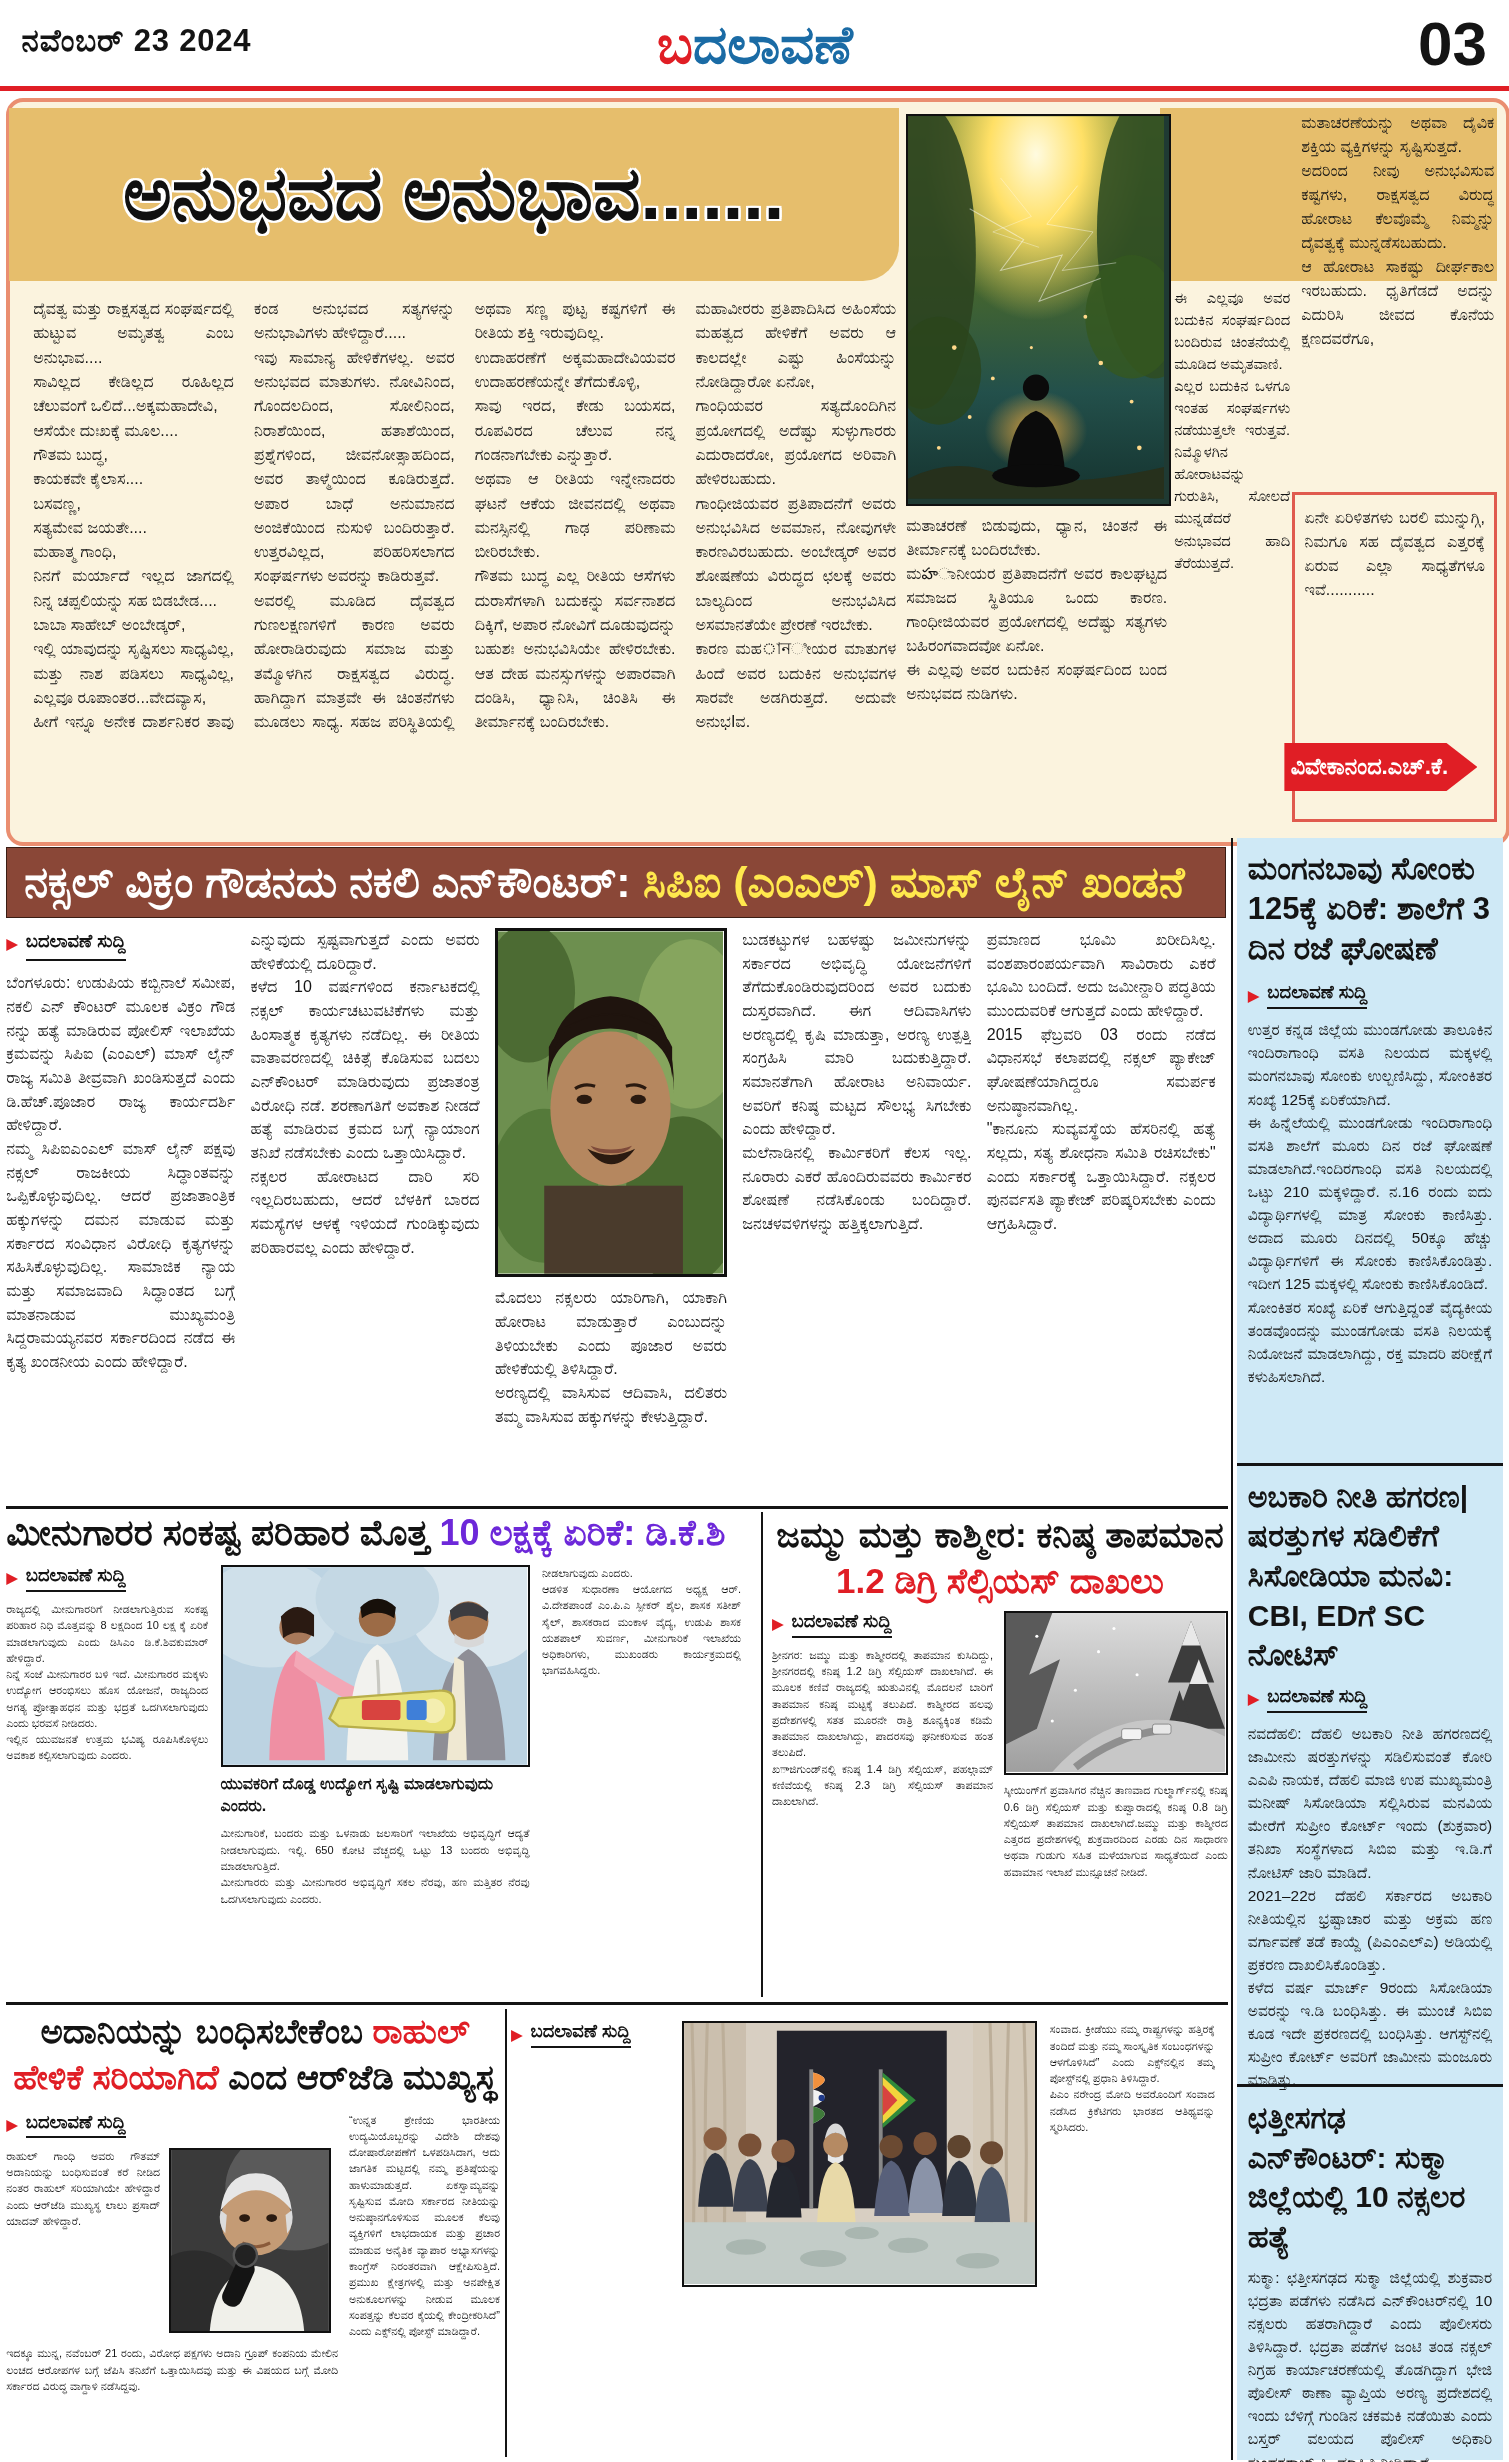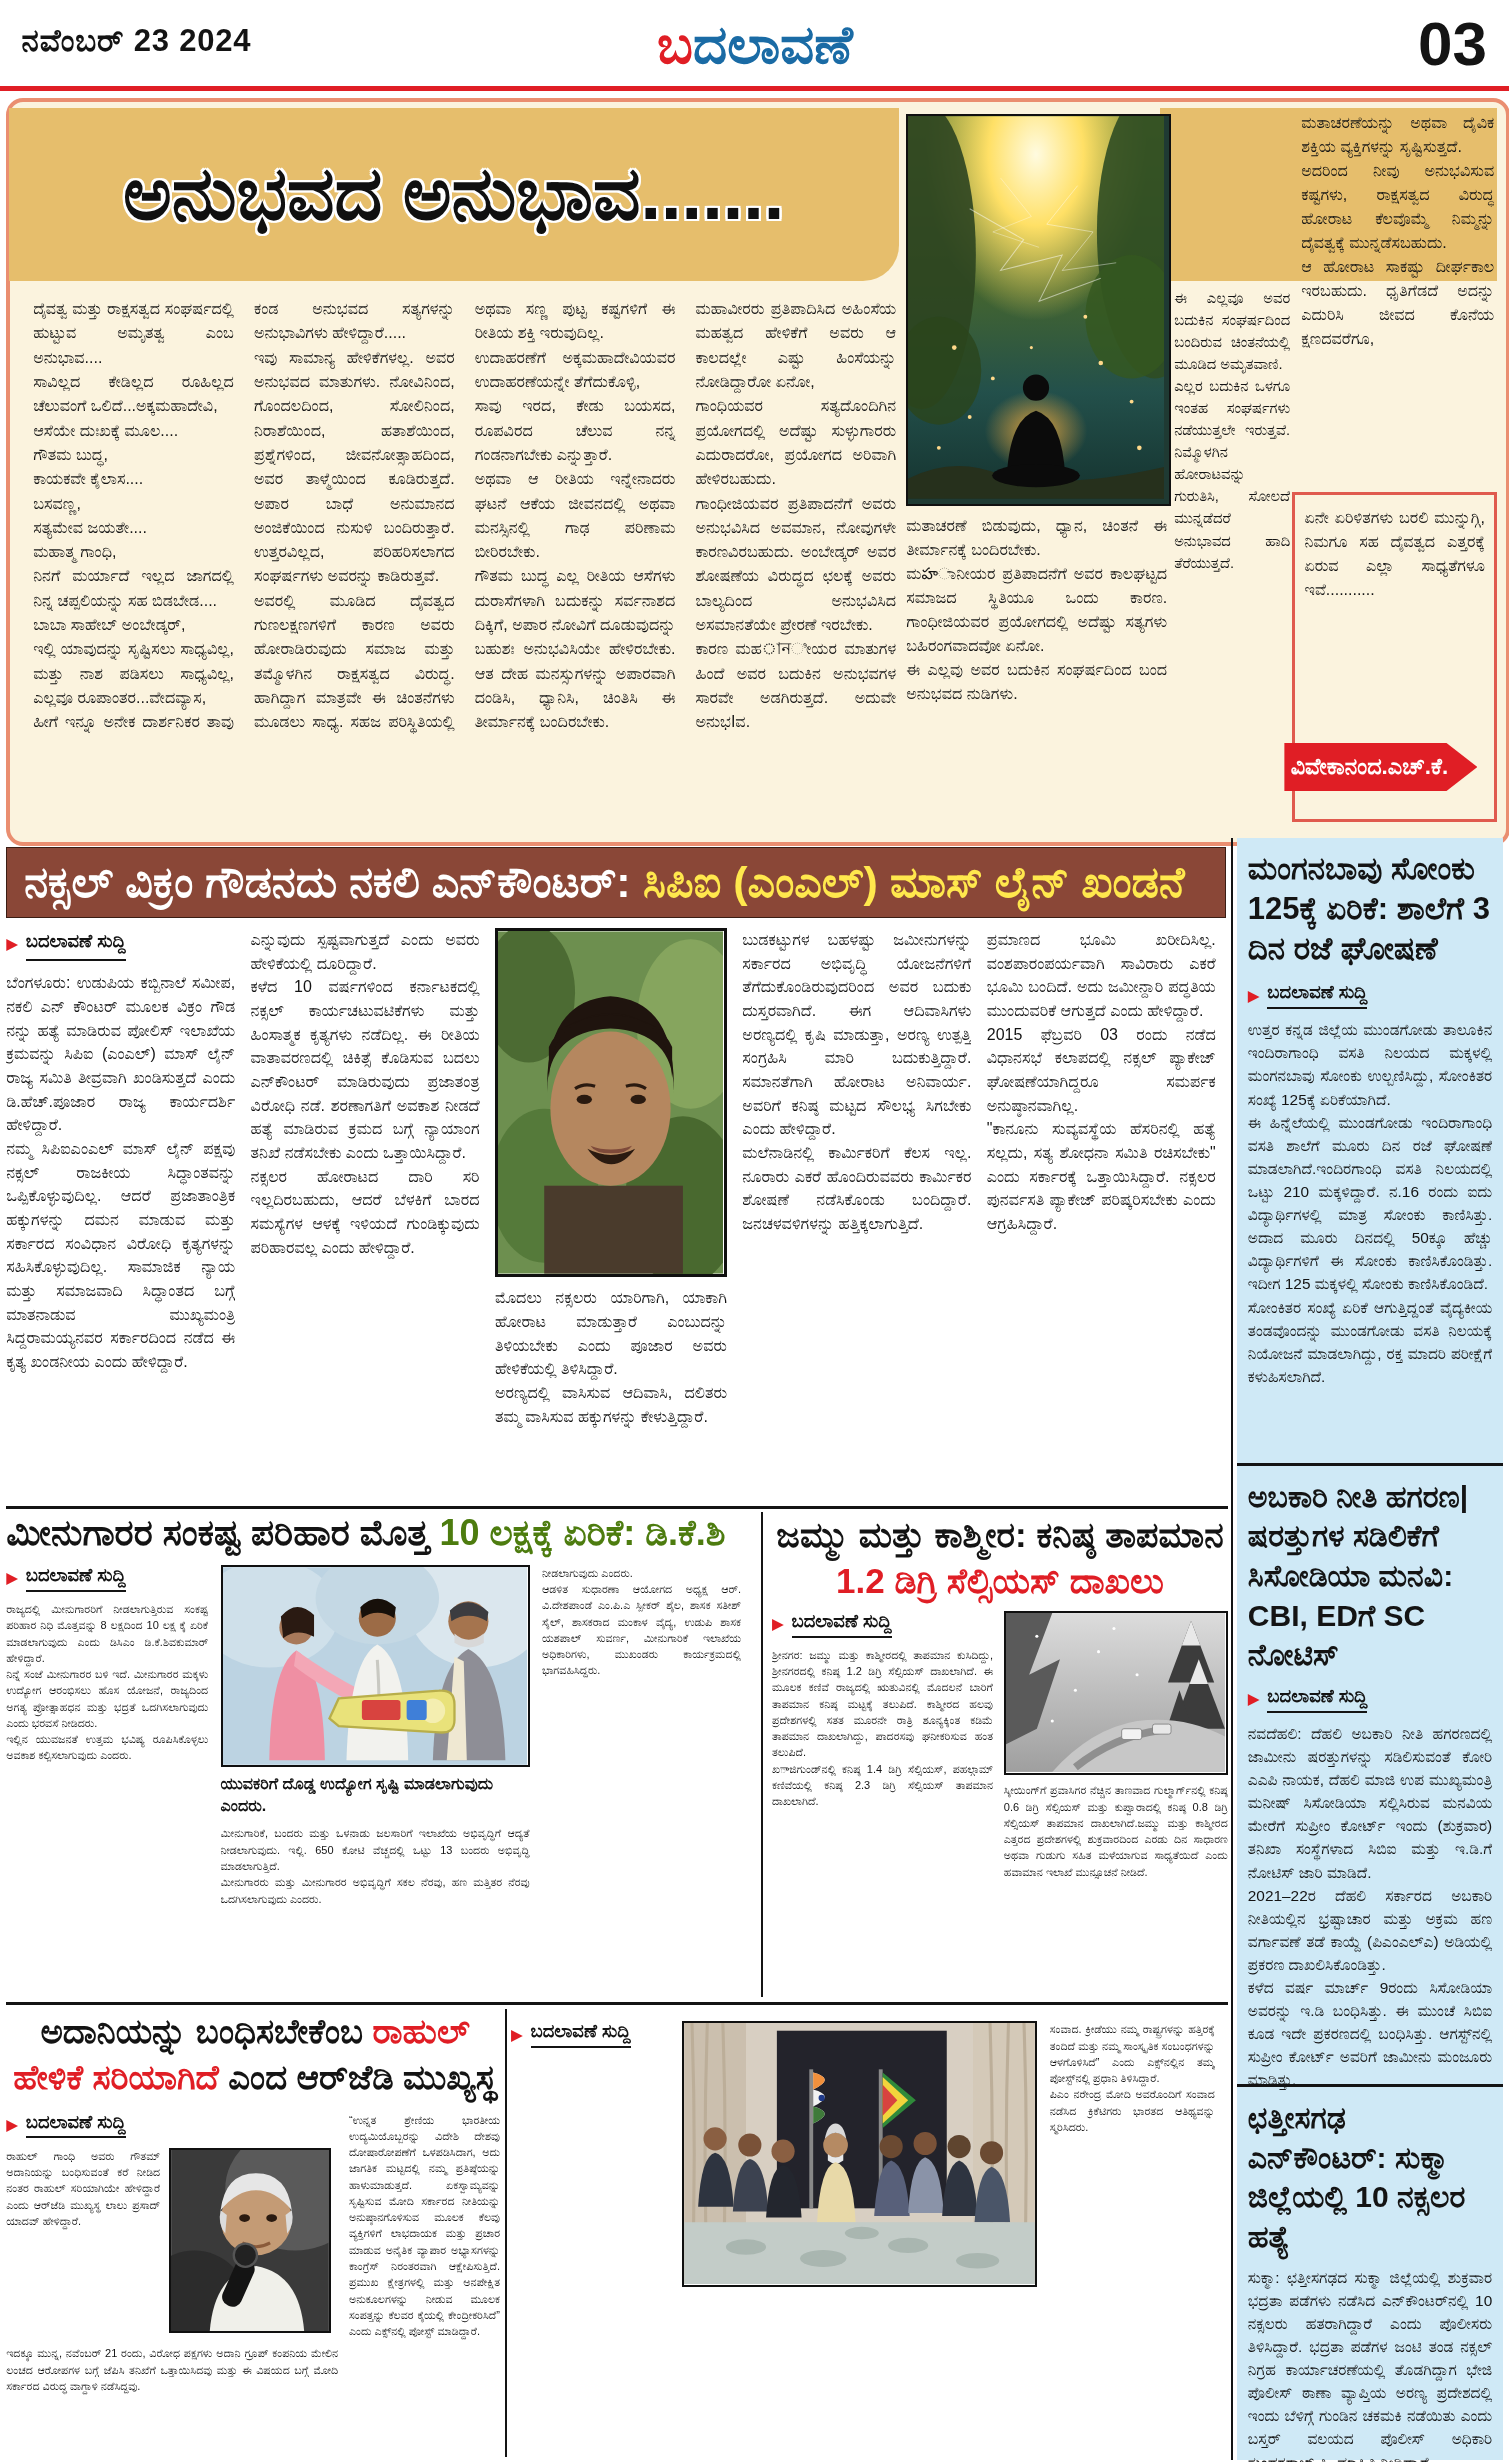--- a/index.html
+++ b/index.html
@@ -57,21 +57,21 @@
   .rail{left:1237px;top:838px;width:266px;height:1622px;background:#cfe9f6;}
   .rail-art{padding:10.8px 10.8px 7.7px 10.8px;box-sizing:border-box;}
   .rail-h{font-size:31px;font-weight:bold;line-height:1.3;}
   .rail-h2{font-size:30px;font-weight:bold;line-height:1.32;}
   .rail-body{font-size:15.4px;line-height:1.5;margin-top:9.3px;}
   .rail-div{height:3.1px;background:#141414;margin:0;}
 
   
   .dks{left:6.2px;top:1512px;width:747px;height:486px;}
   .dks-h{font-size:36px;font-weight:bold;}
-  .dks-h .r{color:#4d7c0f;text-align:center;}
+  .dks-h .r{color:#6d28d9;text-align:center;}
   .dks-row{display:flex;gap:12.4px;margin-top:10.8px;}
   .jmu{left:772px;top:1512px;width:456px;height:486px;}
   .jmu-h{font-size:35px;font-weight:bold;text-align:center;line-height:1.3;}
   .jmu-h .r{color:#e01e25;}
   .jmu-row{display:flex;gap:10.8px;margin-top:7.7px;}
 
   
   .lalu{left:6.2px;top:2009px;width:498px;height:448px;}
   .lalu-h{font-size:34px;font-weight:bold;text-align:center;line-height:1.35;}
   .lalu-h .r{color:#e01e25;}

